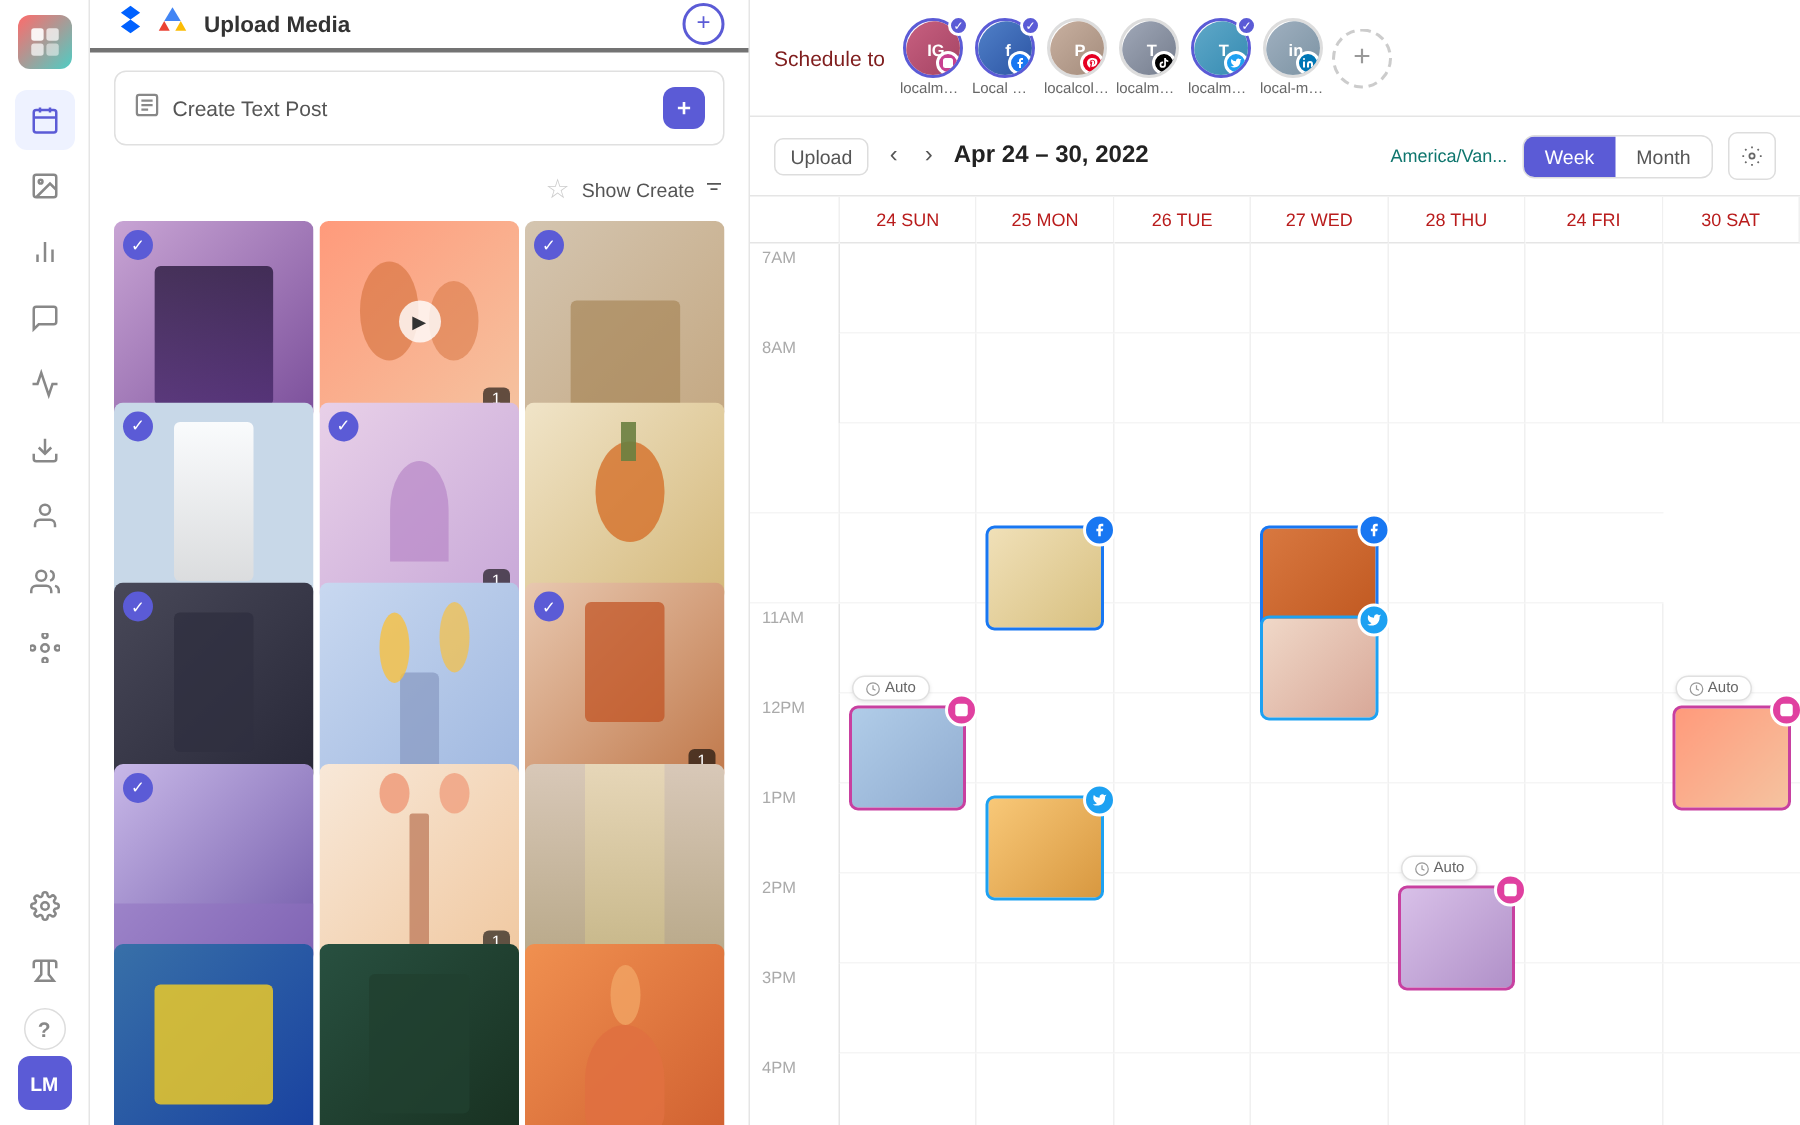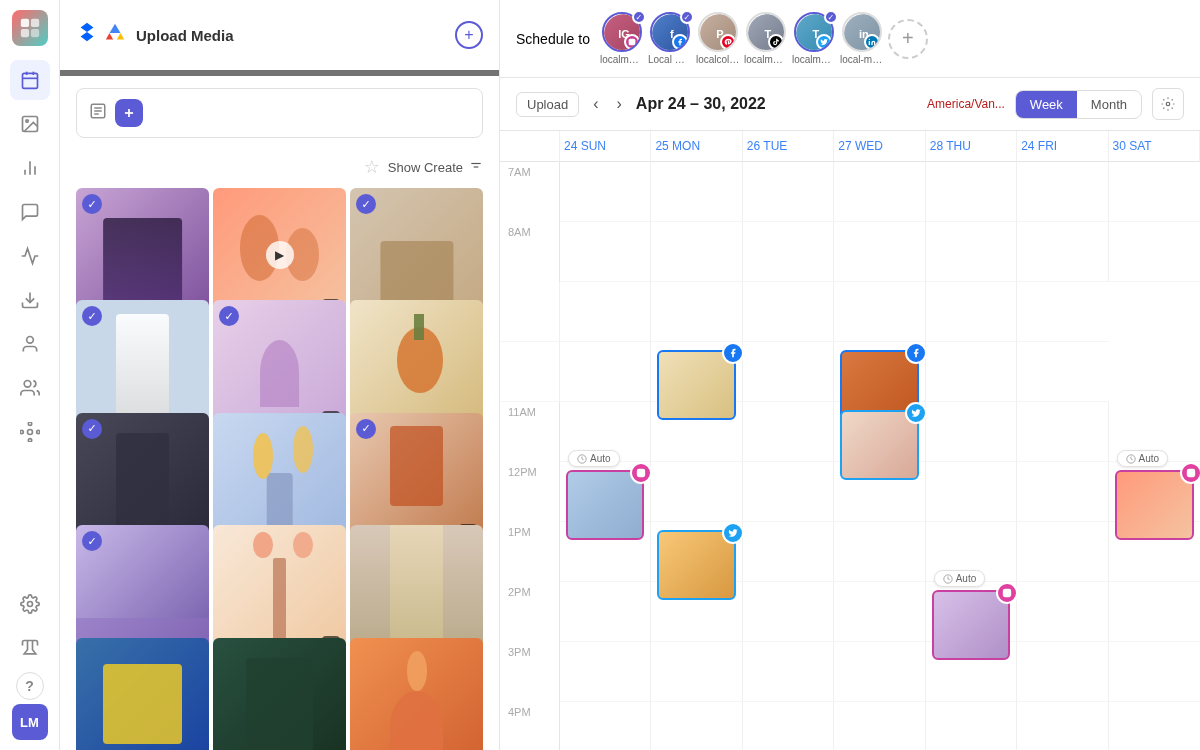--- a/index.html
+++ b/index.html
@@ -47,25 +47,25 @@
     
     .left-panel {
       width: 440px;
       background: #fff;
       border-right: 1px solid #e5e5e5;
       display: flex;
       flex-direction: column;
       flex-shrink: 0;
     }
     .left-panel-header {
-      padding: 21px 16px;
+      padding: 2px 16px;
       display: flex;
       align-items: center;
       gap: 10px;
-      border-bottom: 6px solid #737373;
+      border-bottom: 3px solid #737373;
     }
     .upload-icons { display: flex; align-items: center; gap: 6px; }
     .upload-label {
       font-size: 15px;
       font-weight: 600;
       color: #333;
     }
     .upload-add-btn {
       width: 28px; height: 28px;
       border: 2px solid #5b5bd6;
@@ -179,21 +179,21 @@
     
     .schedule-header {
       padding: 12px 16px;
       display: flex;
       align-items: center;
       gap: 10px;
       border-bottom: 1px solid #e5e5e5;
     }
     .schedule-to-label {
       font-size: 14px;
-      color: #000000;
+      color: #7f1d1d;
       font-weight: 500;
       flex-shrink: 0;
     }
     .social-avatars {
       display: flex;
       align-items: center;
       gap: 4px;
     }
     .social-avatar {
       position: relative;
@@ -282,21 +282,21 @@
       padding: 4px;
     }
     .date-range {
       font-size: 16px;
       font-weight: 600;
       color: #222;
       flex: 1;
     }
     .timezone-label {
       font-size: 12px;
-      color: #b91c1c;
+      color: #0f766e;
     }
     .view-toggle {
       display: flex;
       border: 1px solid #ddd;
       border-radius: 8px;
       overflow: hidden;
     }
     .view-btn {
       padding: 6px 14px;
       font-size: 13px;
@@ -325,22 +325,23 @@
       overflow: auto;
       position: relative;
     }
     .calendar-grid {
       display: grid;
       grid-template-columns: 60px repeat(7, 1fr);
       position: relative;
     }
     .cal-header-cell {
       padding: 8px 4px;
+      text-align: center;
       font-size: 12px;
-      color: #3b82f6;
+      color: #b91c1c;
       border-bottom: 1px solid #e5e5e5;
       border-right: 1px solid #f0f0f0;
       position: sticky;
       top: 0;
       background: white;
       z-index: 10;
     }
     .cal-time-cell {
       padding: 0 8px;
       font-size: 11px;
@@ -483,20 +484,21 @@
 
   <div class="create-text-post">
     <span class="create-text-post-icon">
       <svg width="18" height="18" viewBox="0 0 24 24" fill="none" stroke="#888" stroke-width="2">
         <rect x="3" y="3" width="18" height="18" rx="2"></rect>
         <line x1="7" y1="8" x2="17" y2="8"></line>
           <line x1="7" y1="12" x2="17" y2="12"></line>
         <line x1="7" y1="16" x2="13" y2="16"></line>
       </svg>
     </span>
+    <span class="create-text-post-label">Create Text Post</span>
     <div class="create-text-post-plus">
       <svg width="14" height="14" viewBox="0 0 24 24" fill="none" stroke="white" stroke-width="3">
         <line x1="12" y1="5" x2="12" y2="19"></line>
           <line x1="5" y1="12" x2="19" y2="12"></line>
       </svg>
     </div>
   </div>
 
   <div class="filters-bar">
     <span class="star-icon">☆</span>

